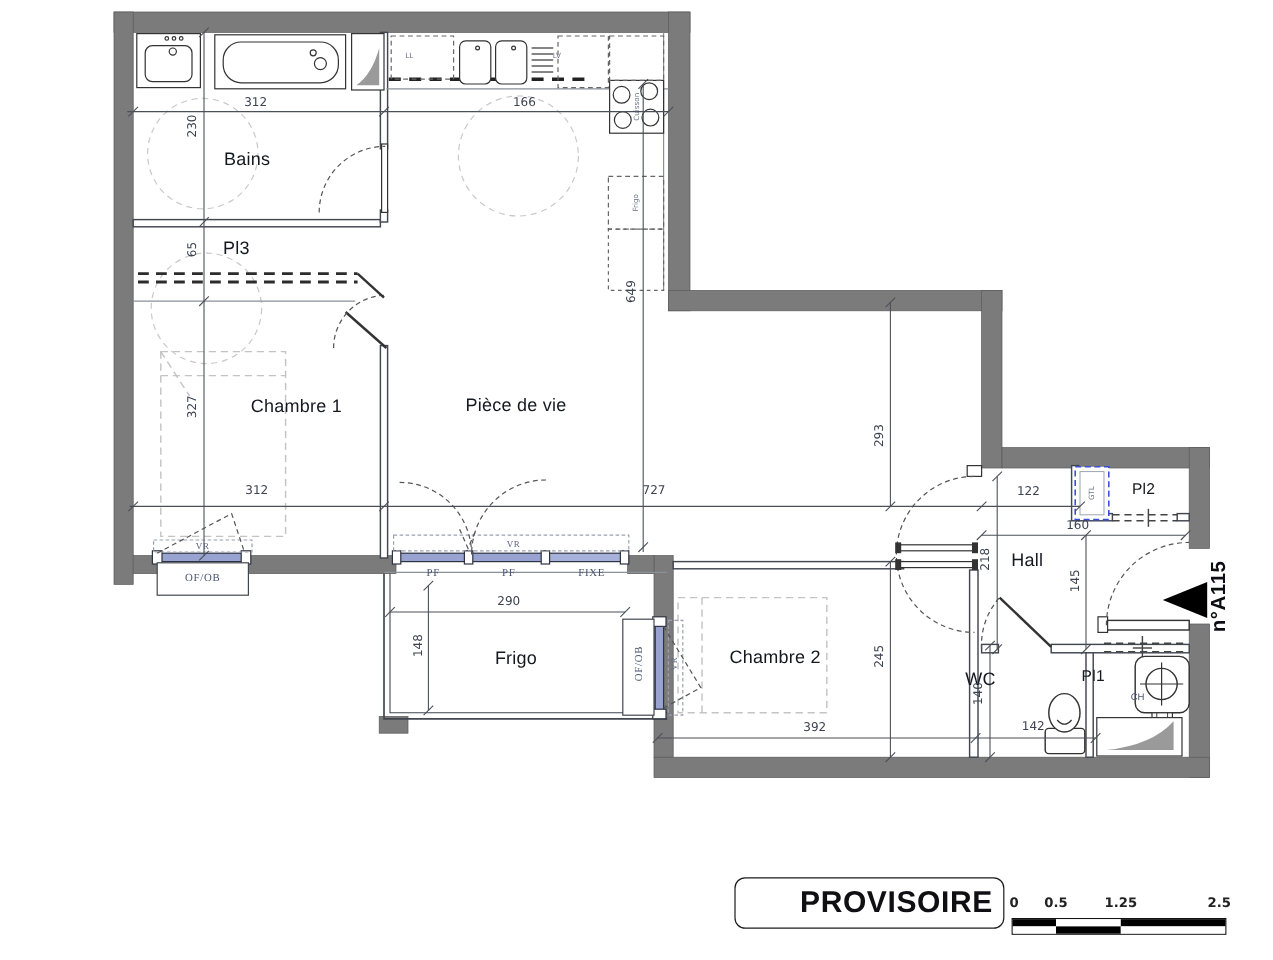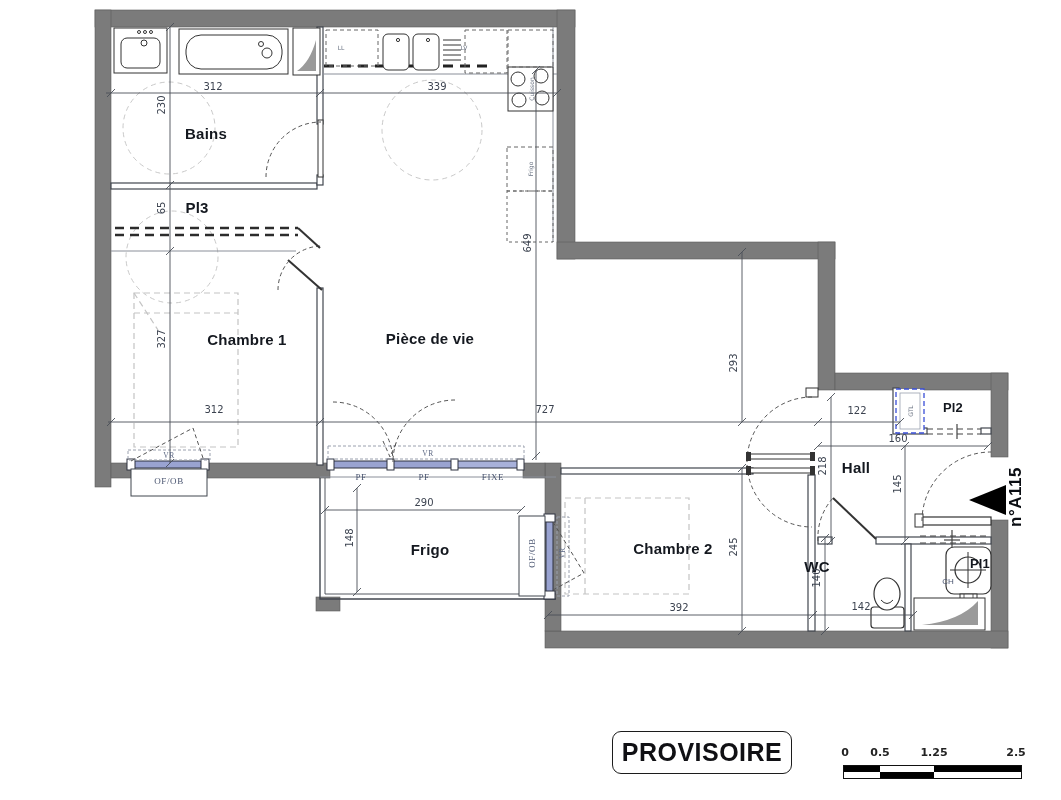--- a/index.html
+++ b/index.html
@@ -1,37 +1,37 @@
 <!DOCTYPE html>
 <html><head>
 <meta charset="utf-8">
 <style>
   html,body{margin:0;padding:0;background:#fff;}
   #canvas{position:relative;width:1061px;height:800px;background:#ffffff;overflow:hidden;
           font-family:"Liberation Sans", sans-serif;}
   #plan-svg{position:absolute;left:0;top:0;}
   .lbl{position:absolute;transform:translate(-50%,-50%);white-space:nowrap;color:#14181f;
-       font-weight:bold;font-size:15px;letter-spacing:.2px;}
+       font-weight:normal;font-size:15px;letter-spacing:.2px;}
   .lbl.small{font-size:13px;}
   .dim{position:absolute;transform:translate(-50%,-50%);white-space:nowrap;color:#3c4350;
        font-family:"DejaVu Sans", sans-serif;font-size:10px;font-weight:normal;}
   .dim.rot{transform:translate(-50%,-50%) rotate(-90deg);}
   .winlbl{position:absolute;transform:translate(-50%,-50%);white-space:nowrap;color:#4a5570;
        font-family:"Liberation Serif", serif;font-size:9px;letter-spacing:.6px;}
   .winlbl.tiny{font-size:7.5px;color:#5f6a85;}
   .winlbl.rot{transform:translate(-50%,-50%) rotate(-90deg);}
   .eqlbl{position:absolute;transform:translate(-50%,-50%);white-space:nowrap;color:#6a7383;
        font-family:"DejaVu Sans", sans-serif;font-size:6px;}
   .eqlbl.rot{transform:translate(-50%,-50%) rotate(-90deg);}
   .eqlbl.ch{font-size:8px;color:#4a5570;font-family:Liberation Sans, sans-serif;}
   #unit-label{position:absolute;transform:translate(-50%,-50%) rotate(-90deg);
        font-weight:bold;font-size:17px;color:#0a0d12;letter-spacing:.5px;}
   #stamp{position:absolute;left:612px;top:731px;width:178px;height:41px;border:1.7px solid #1c1c1c;
        border-radius:9px;display:flex;align-items:center;justify-content:center;
-       font-size:25px;font-weight:bold;color:#101014;letter-spacing:.5px;}
+       font-size:25px;font-weight:bold;color:#101014;letter-spacing:.5px;padding-left:45px;}
   
   #scalebar{position:absolute;left:843px;top:765px;width:179px;height:14px;border:1px solid #111;box-sizing:border-box;}
   .sb-seg{position:absolute;height:6px;}
   .sb-tick{position:absolute;transform:translate(-50%,0);font-family:"DejaVu Sans",sans-serif;
        font-size:11px;font-weight:bold;color:#222;top:746px;}
 </style>
 </head>
 <body>
 
 <div id="canvas">
@@ -304,44 +304,44 @@
     <line x1="353" y1="492" x2="361" y2="484"></line>
         <line x1="353" y1="596" x2="361" y2="588"></line>
   </g>
 </svg>
 
 <div class="lbl" style="left:206px;top:133px">Bains</div>
 <div class="lbl" style="left:197px;top:207px">Pl3</div>
 <div class="lbl" style="left:247px;top:339px">Chambre 1</div>
 <div class="lbl" style="left:430px;top:338px">Pièce de vie</div>
 <div class="lbl" style="left:430px;top:549px">Frigo</div>
-<div class="lbl" style="left:673px;top:548px">Chambre 2</div>
+<div class="lbl" style="left:646px;top:548px">Chambre 2</div>
 <div class="lbl" style="left:856px;top:467px">Hall</div>
 <div class="lbl" style="left:817px;top:566px">WC</div>
-<div class="lbl small" style="left:980px;top:563px">Pl1</div>
+<div class="lbl small" style="left:911px;top:563px">Pl1</div>
 <div class="lbl small" style="left:953px;top:407px">Pl2</div>
 
 <div class="eqlbl ch" style="left:948px;top:581px">CH</div>
 <div class="eqlbl" style="left:341px;top:47px">LL</div>
 <div class="eqlbl" style="left:464px;top:47px">LV</div>
 <div class="eqlbl rot" style="left:531px;top:89px">Cuisson</div>
 <div class="eqlbl rot" style="left:530px;top:169px">Frigo</div>
 <div class="eqlbl rot" style="left:910px;top:411px">GTL</div>
 
 <div class="winlbl tiny" style="left:169px;top:455px">VR</div>
 <div class="winlbl" style="left:169px;top:481px">OF/OB</div>
 <div class="winlbl tiny" style="left:428px;top:453px">VR</div>
 <div class="winlbl" style="left:361px;top:477px">PF</div>
 <div class="winlbl" style="left:424px;top:477px">PF</div>
 <div class="winlbl" style="left:493px;top:477px">FIXE</div>
 <div class="winlbl rot" style="left:532px;top:553px">OF/OB</div>
 <div class="winlbl tiny rot" style="left:562px;top:553px">VR</div>
 
 <div class="dim" style="left:213px;top:86px">312</div>
-<div class="dim" style="left:437px;top:86px">339</div>
+<div class="dim" style="left:437px;top:86px">166</div>
 <div class="dim rot" style="left:161px;top:105px">230</div>
 <div class="dim rot" style="left:161px;top:208px">65</div>
 <div class="dim rot" style="left:161px;top:339px">327</div>
 <div class="dim rot" style="left:527px;top:243px">649</div>
 <div class="dim rot" style="left:733px;top:363px">293</div>
 <div class="dim" style="left:214px;top:409px">312</div>
 <div class="dim" style="left:545px;top:409px">727</div>
 <div class="dim" style="left:857px;top:410px">122</div>
 <div class="dim" style="left:898px;top:438px">160</div>
 <div class="dim rot" style="left:822px;top:466px">218</div>

